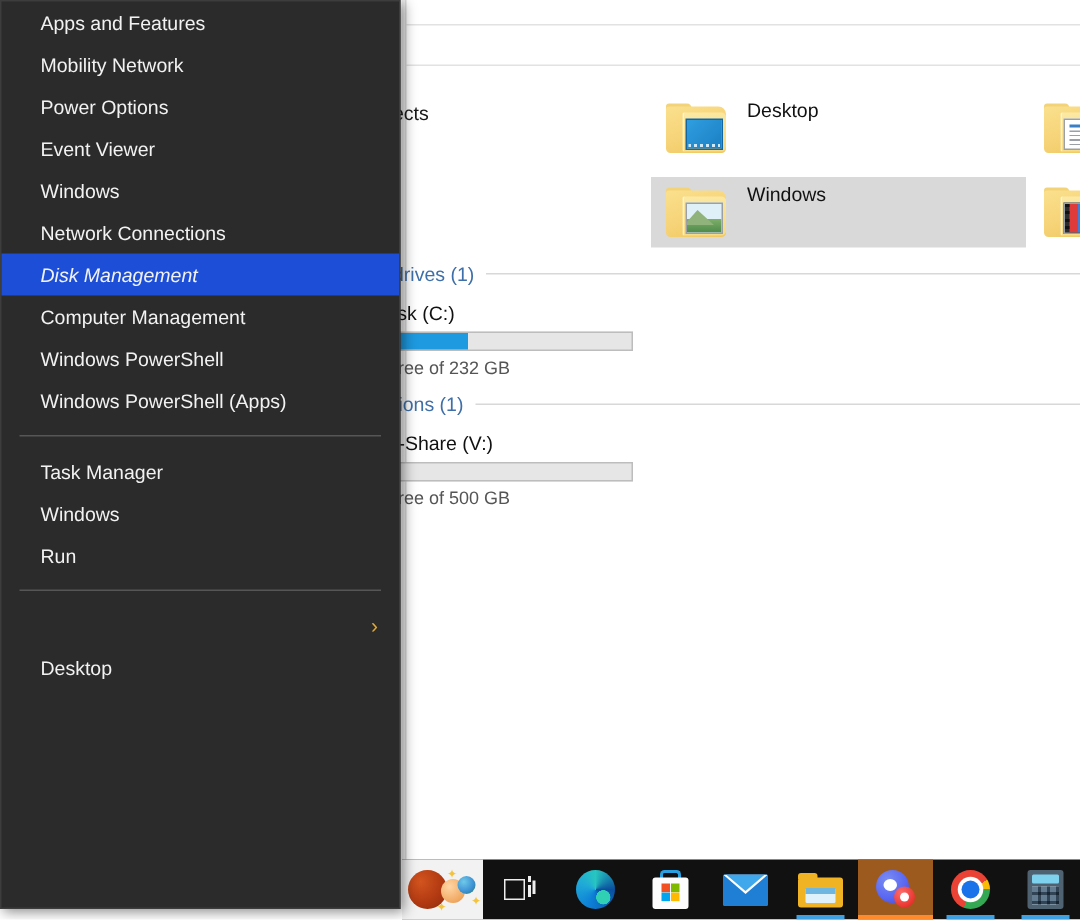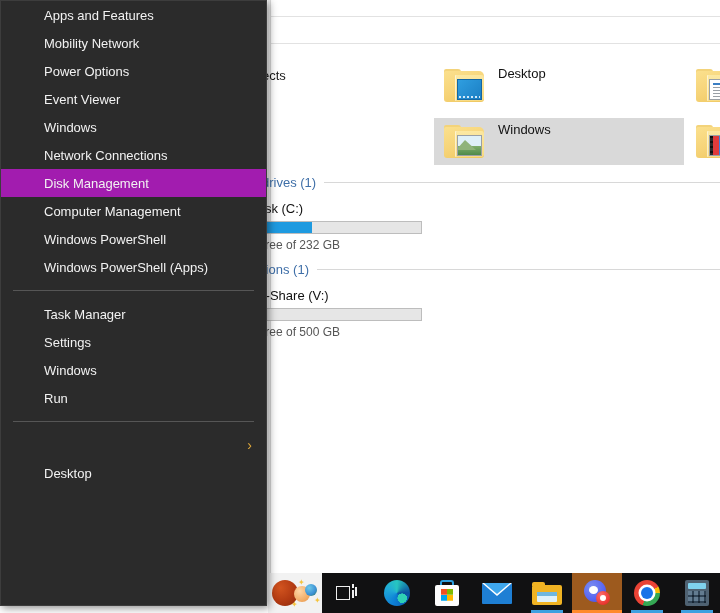--- a/index.html
+++ b/index.html
@@ -210,24 +210,24 @@
       repeating-linear-gradient(180deg,#9fb2c0 0 4px,#4f6272 4px 6px);
     background-blend-mode:multiply;}
 
   
   #winx{
     position:absolute;left:0;top:0;width:267px;height:606px;
     background:#2b2b2b;border:1px solid #3d3d3d;box-sizing:border-box;
     box-shadow:2px 2px 8px rgba(0,0,0,.45);
   }
   #winx .mi{
-    height:28px;display:flex;align-items:center;padding-left:43px;
+    height:28px;display:flex;align-items:center;padding-left:26px;
     color:#f2f2f2;font-size:13px;cursor:default;position:relative;
   }
-  #winx .mi.highlight{background:#a21caf;}
+  #winx .mi.highlight{background:#1d4ed8;font-style:italic;}
   #winx .mi .chev{
     position:absolute;right:14px;top:50%;transform:translateY(-50%);
     color:#e0a93a;font-size:14px;line-height:1;
   }
   #winx .sep{height:1px;background:#565656;margin:9px 12px 9px 12px;}
 </style>
 </head>
 <body>
 
 <div id="explorer">
@@ -410,23 +410,20 @@
       <span>Windows PowerShell</span>
     </div>
     <div class="mi">
       <span>Windows PowerShell (Apps)</span>
     </div>
     <div class="sep"></div>
     <div class="mi">
       <span>Task Manager</span>
     </div>
     <div class="mi">
-      <span>Settings</span>
-    </div>
-    <div class="mi">
       <span>Windows</span>
     </div>
     <div class="mi">
       <span>Run</span>
     </div>
     <div class="sep"></div>
     <div class="mi">
       <span class="chev">›</span>
     </div>
     <div class="mi">

